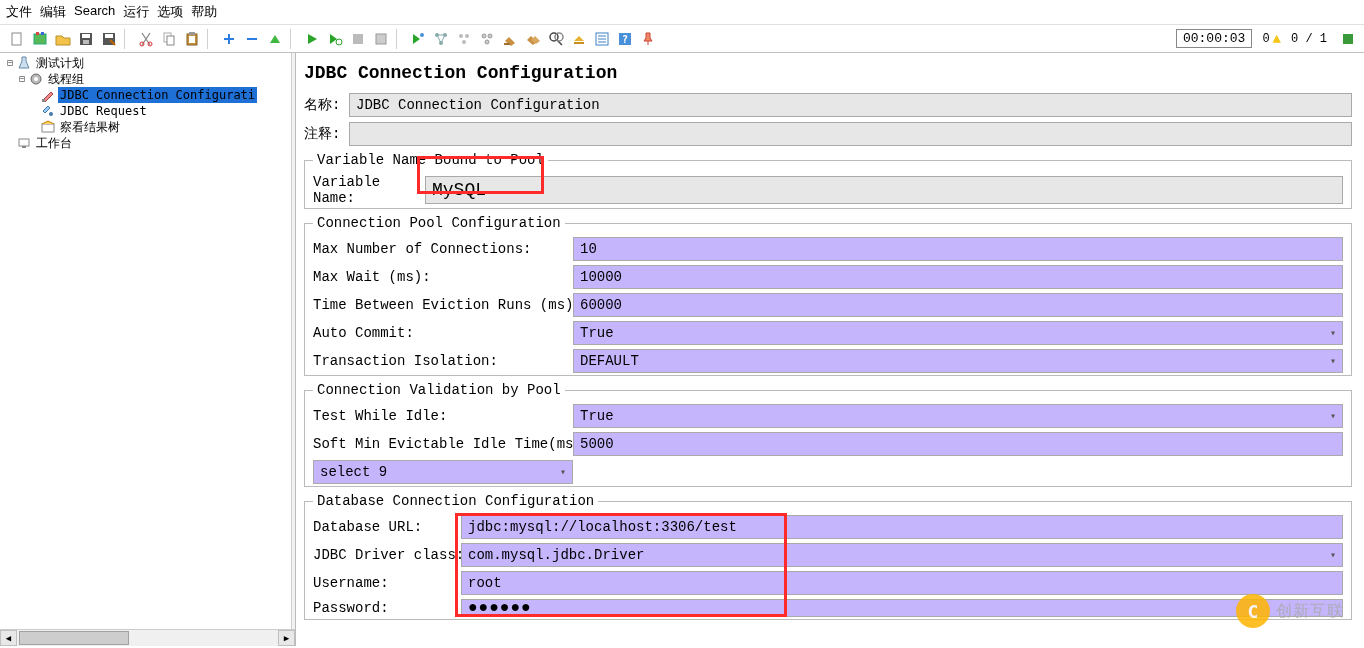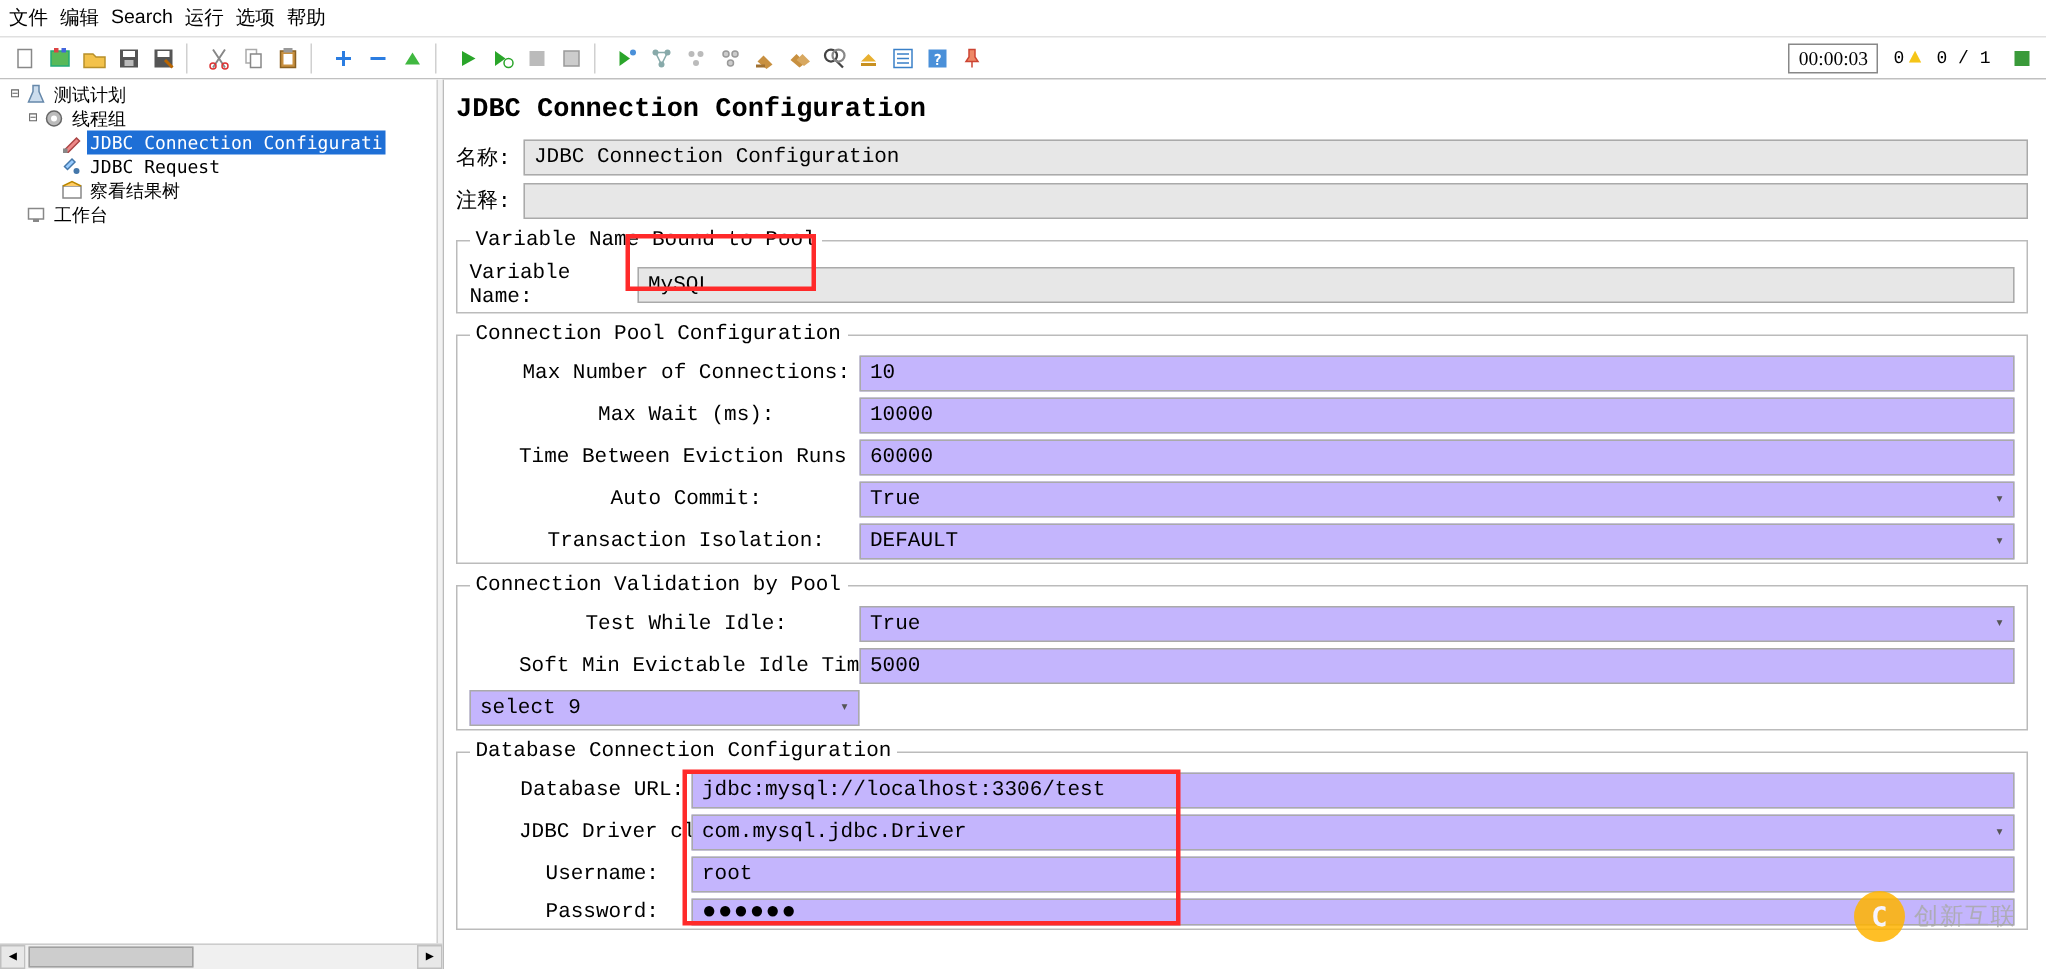--- a/index.html
+++ b/index.html
@@ -4,48 +4,48 @@
 <style>
 * { box-sizing: border-box; margin: 0; padding: 0; }
 body { font-family: "SimSun", "Microsoft YaHei", monospace; font-size: 12px; background: #fff; color: #000; overflow: hidden; }
 .menubar { padding: 3px 6px; border-bottom: 1px solid #e0e0e0; display: flex; gap: 8px; font-family: "Microsoft YaHei", sans-serif; font-size: 13px; }
 .menubar span { cursor: default; }
 .toolbar { padding: 3px 6px; border-bottom: 1px solid #c0c0c0; display: flex; align-items: center; gap: 2px; }
 .tool-sep { width: 6px; height: 20px; border-left: 1px solid #d0d0d0; margin: 0 3px; }
 .tool-btn { width: 21px; height: 21px; display: flex; align-items: center; justify-content: center; font-size: 14px; cursor: default; }
 .tool-btn svg { width: 16px; height: 16px; }
 .tool-right { margin-left: auto; display: flex; align-items: center; gap: 10px; }
-.timer-box { border: 1px solid #888; padding: 1px 6px; font-family: Liberation Serif, serif; font-size: 13px; }
+.timer-box { border: 1px solid #888; padding: 1px 6px; font-family: Liberation Mono, monospace; font-size: 13px; }
 .warn-count { display: flex; align-items: center; gap: 3px; font-family: "Courier New", monospace; }
 .warn-tri { color: #f5c518; font-size: 14px; }
 .frac { font-family: "Courier New", monospace; }
 .main { display: flex; height: calc(648px - 55px); }
 .tree-pane { width: 296px; border-right: 1px solid #bbb; overflow: hidden; position: relative; background: #fff; }
 .tree { padding: 2px 0 2px 4px; font-family: "SimSun", monospace; font-size: 12px; line-height: 16px; }
 .tree-row { display: flex; align-items: center; white-space: nowrap; height: 16px; }
 .tw { width: 12px; text-align: center; color: #666; font-size: 10px; cursor: default; }
 .tree-icon { width: 16px; height: 16px; margin-right: 2px; display: flex; align-items: center; justify-content: center; }
 .tree-icon svg { width: 14px; height: 14px; }
 .tree-label { padding: 0 2px; }
-.tree-label.sel { background: #1e6fd6; color: #ffffff; }
+.tree-label.sel { background: #1e6fd6; color: #000000; }
 .ind1 { padding-left: 12px; }
 .ind3 { padding-left: 36px; }
 .tree-scroll { position: absolute; bottom: 0; left: 0; right: 0; height: 17px; display: flex; border-top: 1px solid #ccc; background: #f0f0f0; }
 .sb-btn { width: 17px; background: #e8e8e8; border: 1px solid #c0c0c0; font-size: 9px; display: flex; align-items: center; justify-content: center; }
 .sb-track { flex: 1; background: #f0f0f0; position: relative; }
 .sb-thumb { position: absolute; top: 1px; bottom: 1px; background: #cdcdcd; border: 1px solid #a0a0a0; }
 .content-pane { flex: 1; padding: 4px 12px 4px 8px; overflow: auto; font-family: "Courier New", "SimSun", monospace; font-size: 14px; }
 .page-title { font-size: 18px; font-weight: bold; padding: 6px 0 10px 0; }
 .form-row { display: flex; align-items: center; margin-bottom: 5px; }
 .form-row > label { width: 45px; text-align: left; padding-right: 6px; }
 .form-row > input { flex: 1; border: 1px solid #aaa; background: #e7e7e7; padding: 3px 6px; font-family: inherit; font-size: 14px; }
 fieldset { border: 1px solid #bbb; margin-top: 6px; padding: 6px 8px 2px 8px; }
 legend { padding: 0 4px; font-family: "Courier New", monospace; font-size: 14px; }
 .grid { display: grid; grid-template-columns: 260px 1fr; row-gap: 4px; align-items: center; }
-.grid label { text-align: center; padding-right: 4px; white-space: nowrap; margin-left: 33px; }
+.grid label { text-align: left; padding-right: 4px; white-space: nowrap; }
 .grid input, .grid .sel { width: 100%; border: 1px solid #aaa; background: #c4b5fd; padding: 3px 6px; font-family: inherit; font-size: 14px; }
 .sel { display: flex; align-items: center; justify-content: space-between; }
 .sel .caret { font-size: 10px; color: #555; }
 .grid.db { grid-template-columns: 148px 1fr; }
 .hl-box { position: absolute; border: 3px solid #ff2a2a; pointer-events: none; }
 .content-wrap { position: relative; }
 .watermark { position: fixed; right: 20px; bottom: 20px; display: flex; align-items: center; gap: 6px; opacity: .85; }
 .watermark .wm-icon { width: 34px; height: 34px; border-radius: 50%; background: #ffb400; display: flex; align-items: center; justify-content: center; color: #fff; font-weight: bold; font-size: 18px; }
 .watermark .wm-text { font-family: "Microsoft YaHei"; font-size: 16px; color: #aaa; letter-spacing: 1px; }
 .dots { letter-spacing: 1px; font-size: 16px; line-height: 10px; }
@@ -320,21 +320,21 @@
     </div>
     <div class="form-row">
       <label>注释:</label>
       <input value="" style="">
     </div>
 
     <fieldset style="position:relative">
       <legend>Variable Name Bound to Pool</legend>
       <div style="display:flex;align-items:center">
         <label style="width:112px">Variable Name:</label>
-        <input style="flex: 1 1 0%; border: 1px solid rgb(170, 170, 170); background: rgb(231, 231, 231); padding: 3px 6px; font-family: inherit; font-size: 14px;" value="MySQL">
+        <input style="flex: 1 1 0%; border: 1px solid rgb(170, 170, 170); background: rgb(231, 231, 231); padding: 3px 6px; font-family: inherit; font-size: 18px;" value="MySQL">
       </div>
       <div class="hl-box" style="left:112px;top:-12px;width:127px;height:38px"></div>
     </fieldset>
 
     <fieldset>
       <legend>Connection Pool Configuration</legend>
       <div class="grid">
         <label>Max Number of Connections:</label>
         <input value="10" style="">
         <label>Max Wait (ms):</label>

